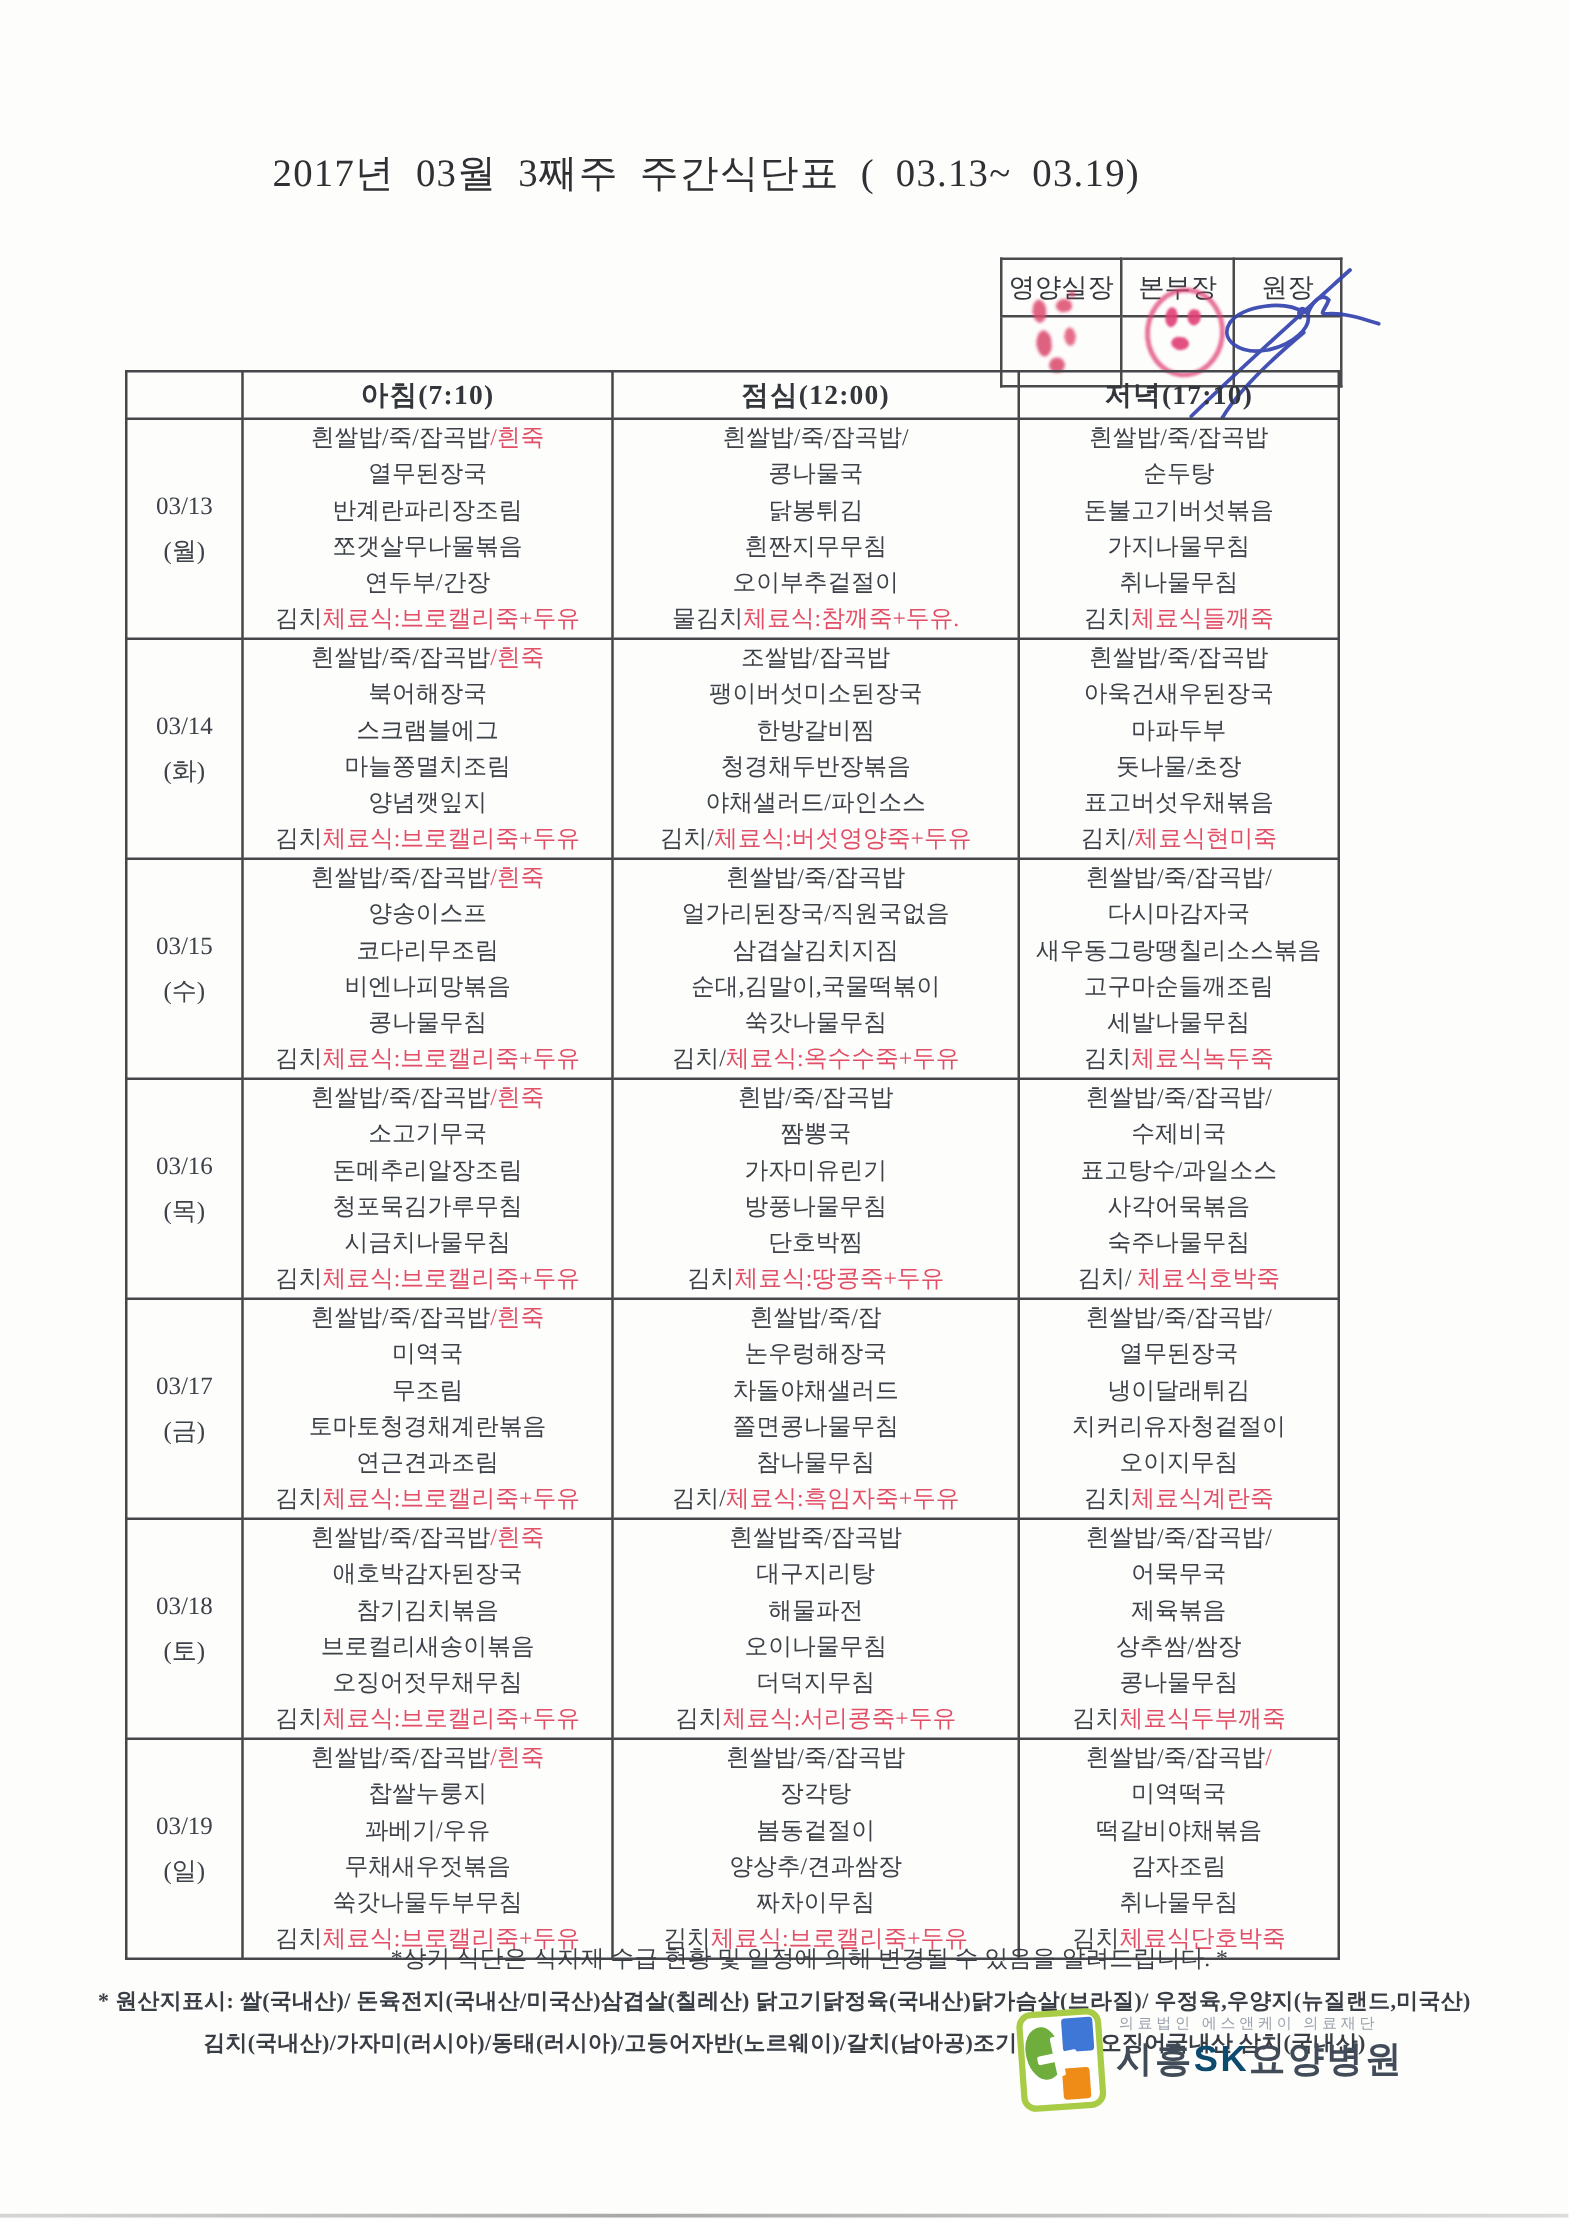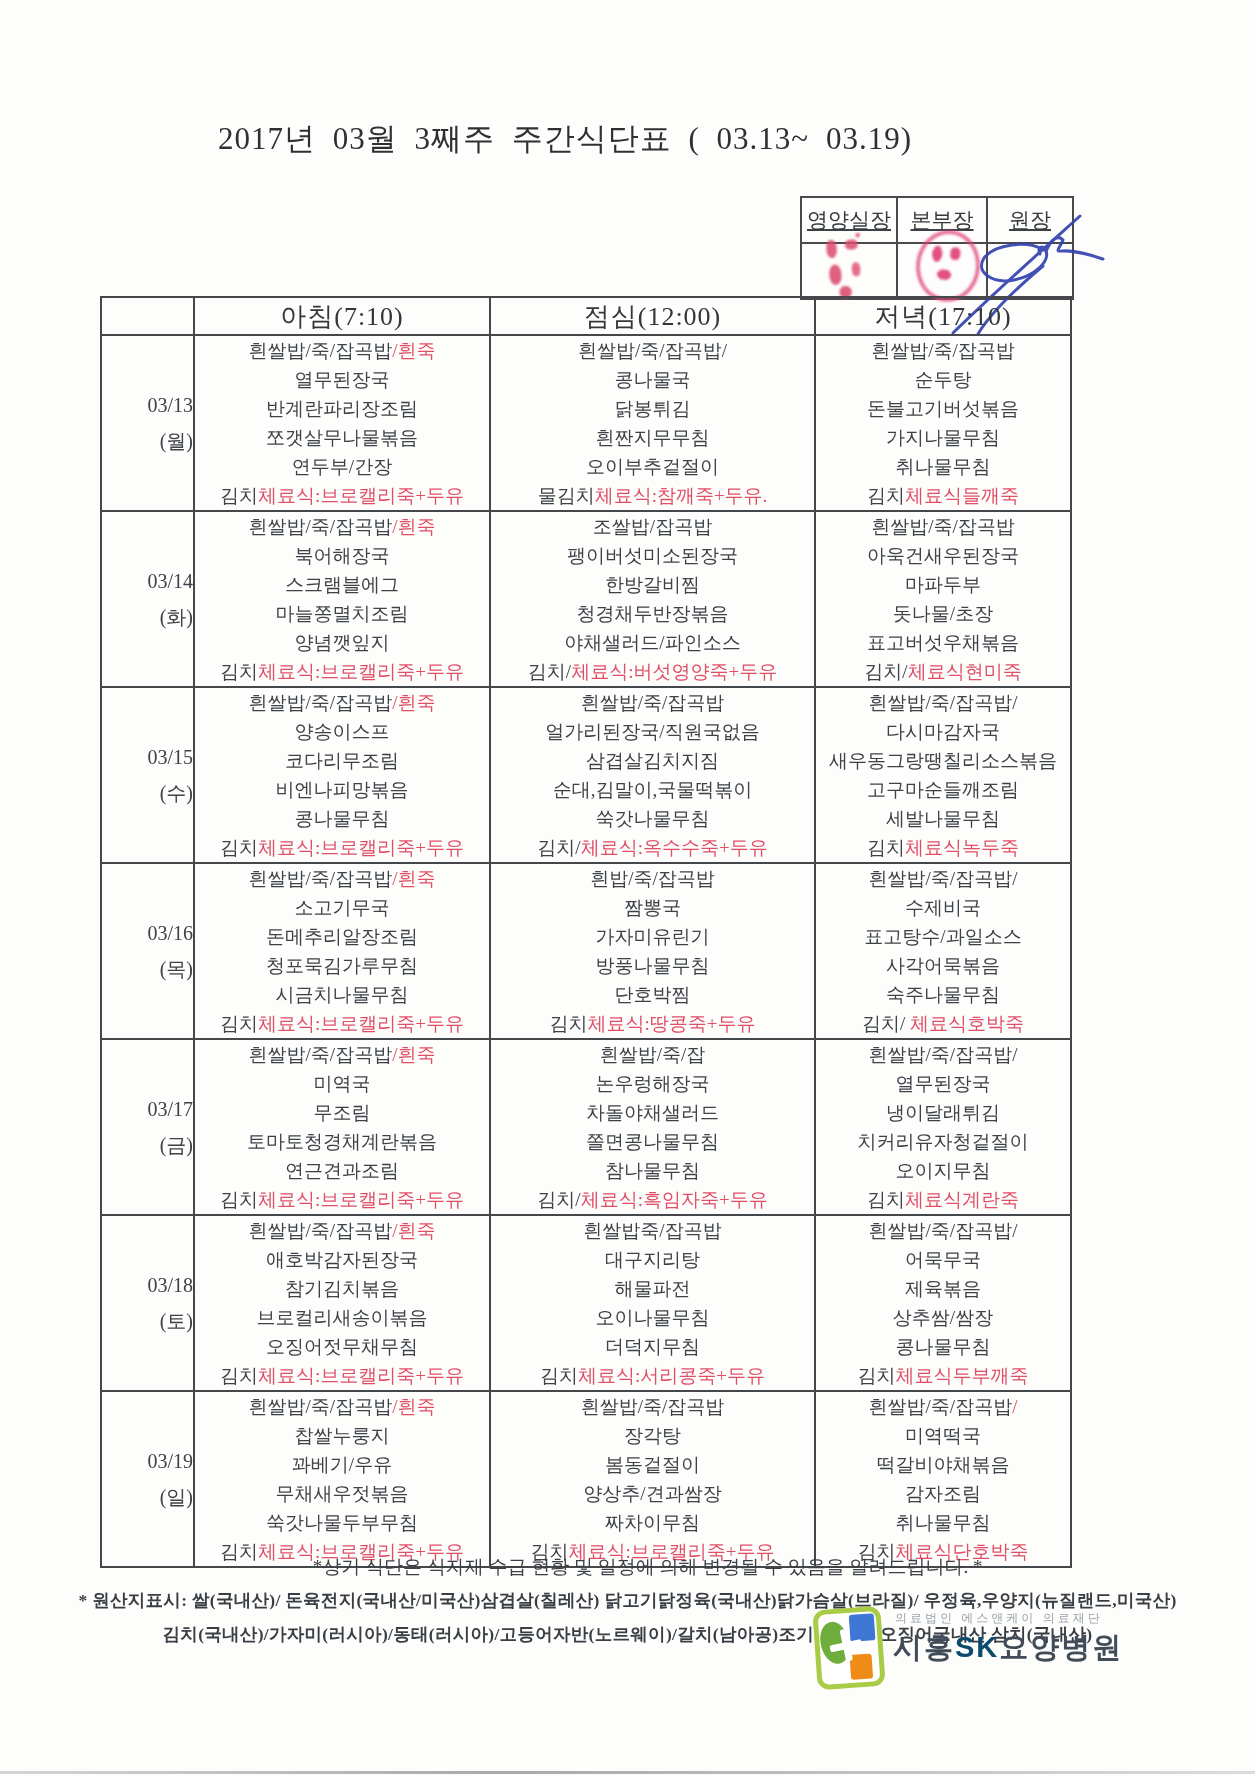--- a/index.html
+++ b/index.html
@@ -10,21 +10,21 @@
     color:#3d4148;
   }
   
   .title{
     position:absolute;top:118px;left:0;width:1130px;text-align:center;
     font-size:31px;font-weight:500;color:#303034;letter-spacing:1px;word-spacing:8px;
   }
   
   table{border-collapse:collapse;}
   .approval{
-    position:absolute;left:800px;top:196px;width:272px;table-layout:fixed;text-decoration:underline;
+    position:absolute;left:800px;top:206px;width:272px;table-layout:fixed;
   }
   .approval th,.approval td{border:2px solid #4a4a4c;}
   .approval th{height:42px;font-size:21px;font-weight:400;color:#35383d;}
   .approval td{height:52px;}
   
   .stamp-a{
     position:absolute;left:820px;top:234px;width:52px;height:70px;
     background:
       radial-gradient(ellipse 9px 15px at 13px 14px,#dd4a6e 60%,transparent 62%),
       radial-gradient(ellipse 11px 9px at 33px 11px,#dd4a6e 58%,transparent 60%),
@@ -45,24 +45,24 @@
       radial-gradient(ellipse 8px 13px at 9px 12px,#e03e76 60%,transparent 62%),
       radial-gradient(ellipse 9px 11px at 27px 10px,#e03e76 58%,transparent 60%),
       radial-gradient(ellipse 12px 9px at 18px 32px,#e03e76 58%,transparent 60%);
   }
   .signature-svg{position:absolute;left:930px;top:200px;}
   
   .menu{
     position:absolute;left:100px;top:296px;width:970px;table-layout:fixed;
   }
   .menu th,.menu td{border:2px solid #46474a;padding:0;}
-  .menu thead th{height:36px;font-size:26px;font-weight:400;color:#33363b;letter-spacing:1px;}
+  .menu thead th{height:36px;font-size:22px;font-weight:700;color:#33363b;letter-spacing:1px;}
   .menu tbody td{height:174px;vertical-align:middle;text-align:center;}
   .date-cell{font-size:20px;color:#3d4148;}
-  .date-line{line-height:36px;text-align:right;}
+  .date-line{line-height:36px;}
   .meal-cell{font-size:19px;border-radius:24px;}
   .line{line-height:29px;white-space:nowrap;}
   .red{color:#e14e66;}
   
   .note{
     position:absolute;top:1554px;left:0;width:1255px;text-align:center;
     font-size:19px;color:#3a3e45;margin-left:20px;
   }
   .origin1{
     position:absolute;top:1588px;left:0;width:1255px;text-align:center;

